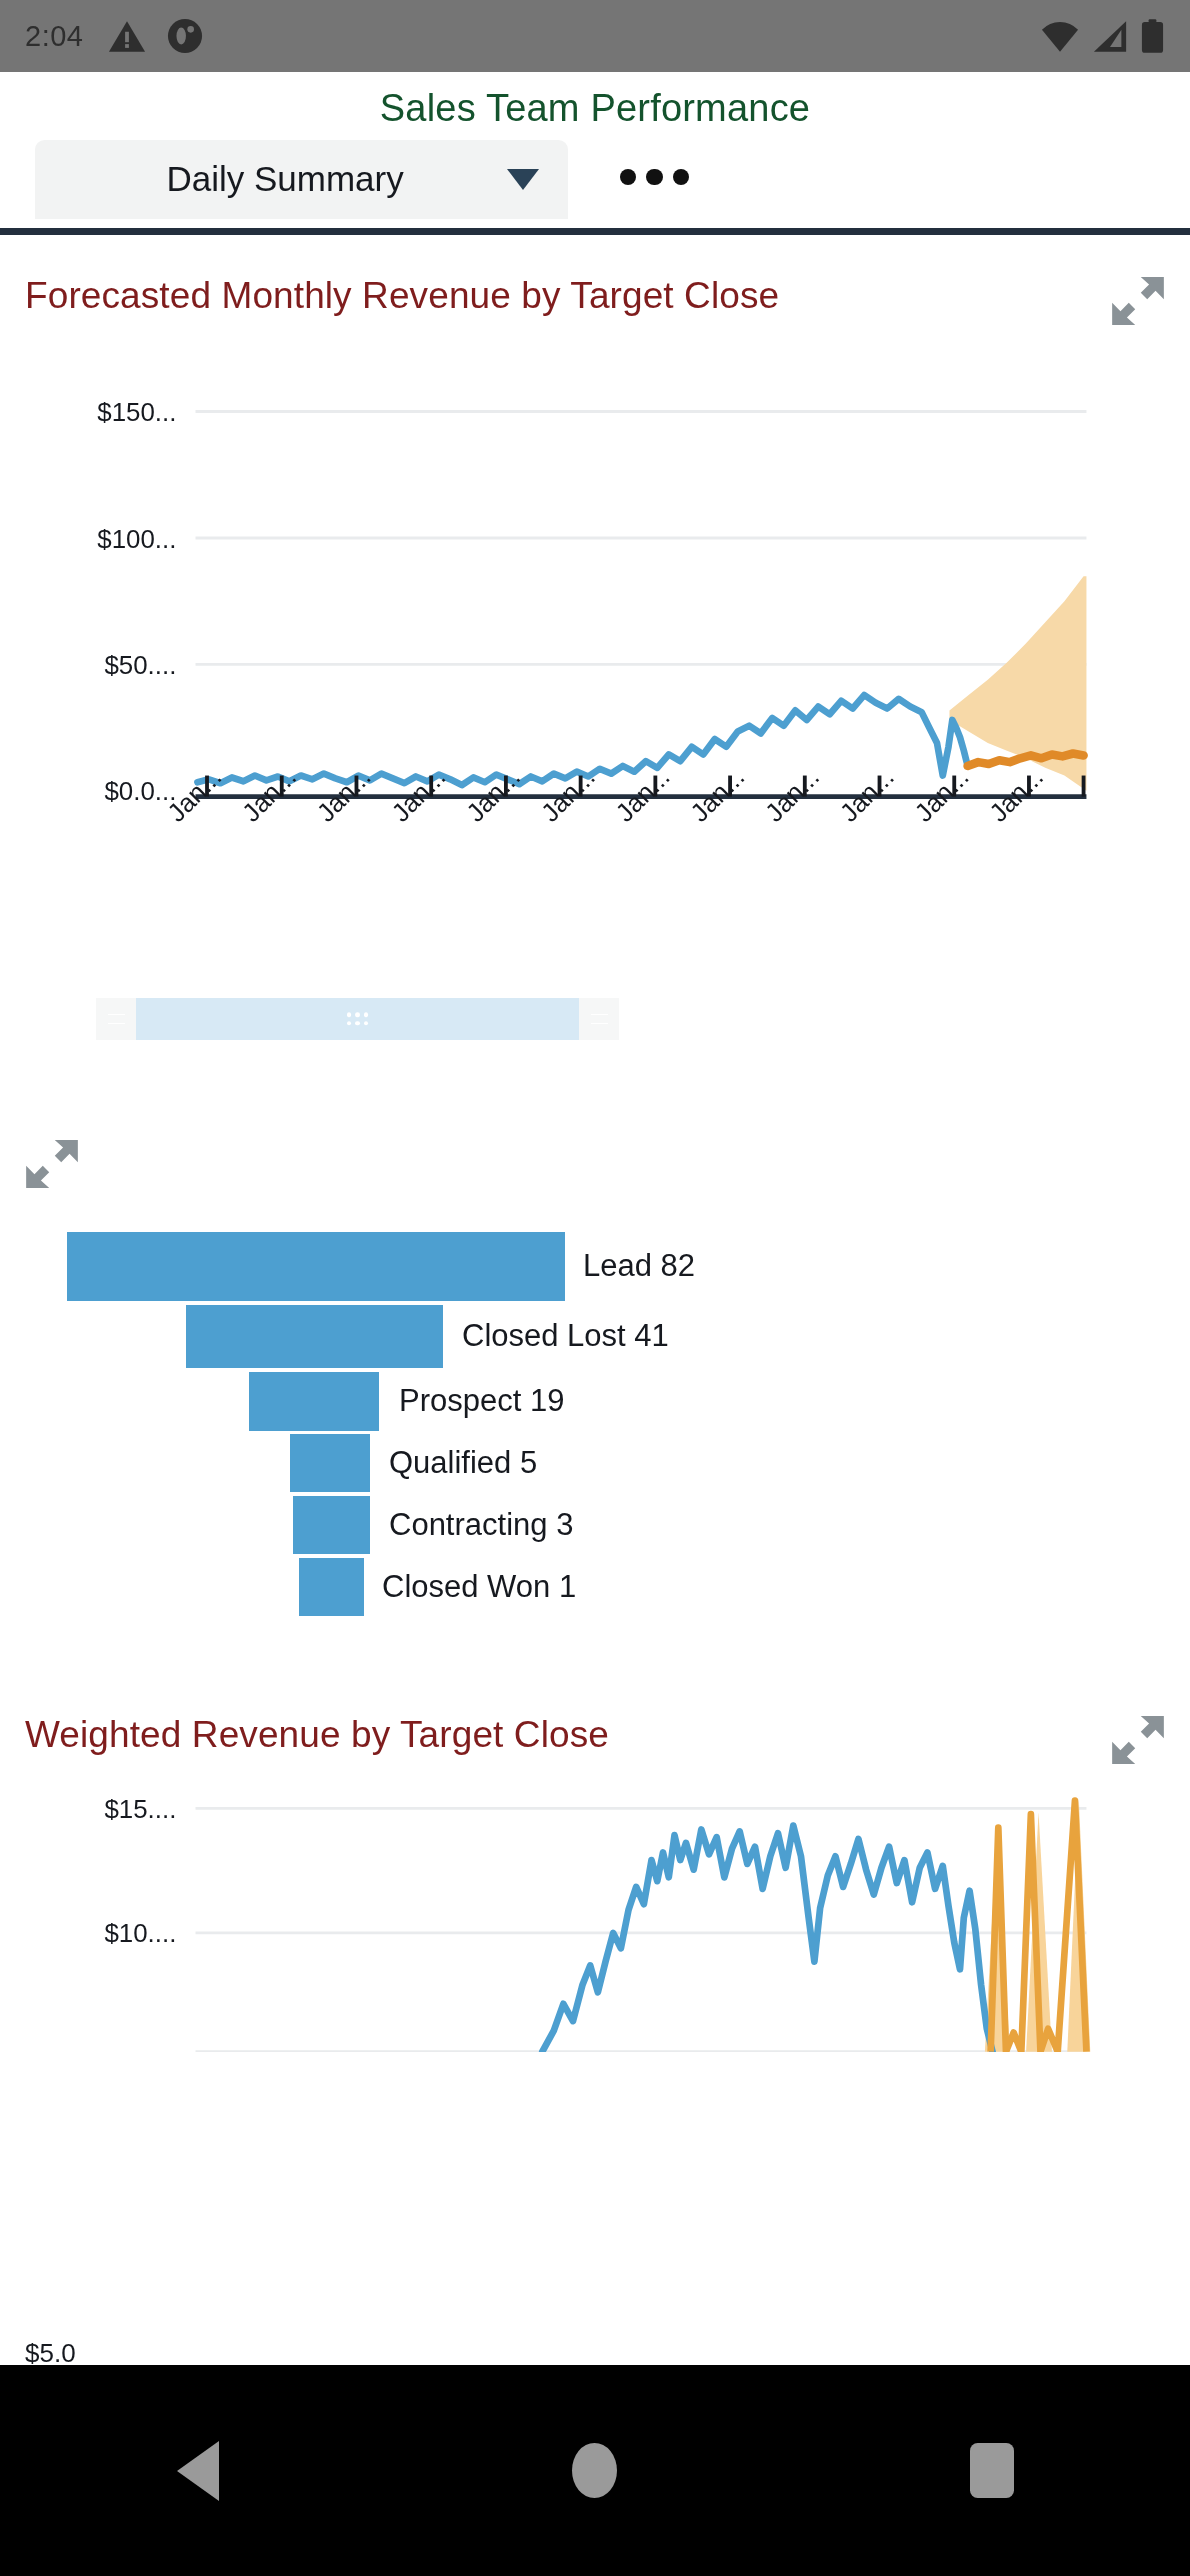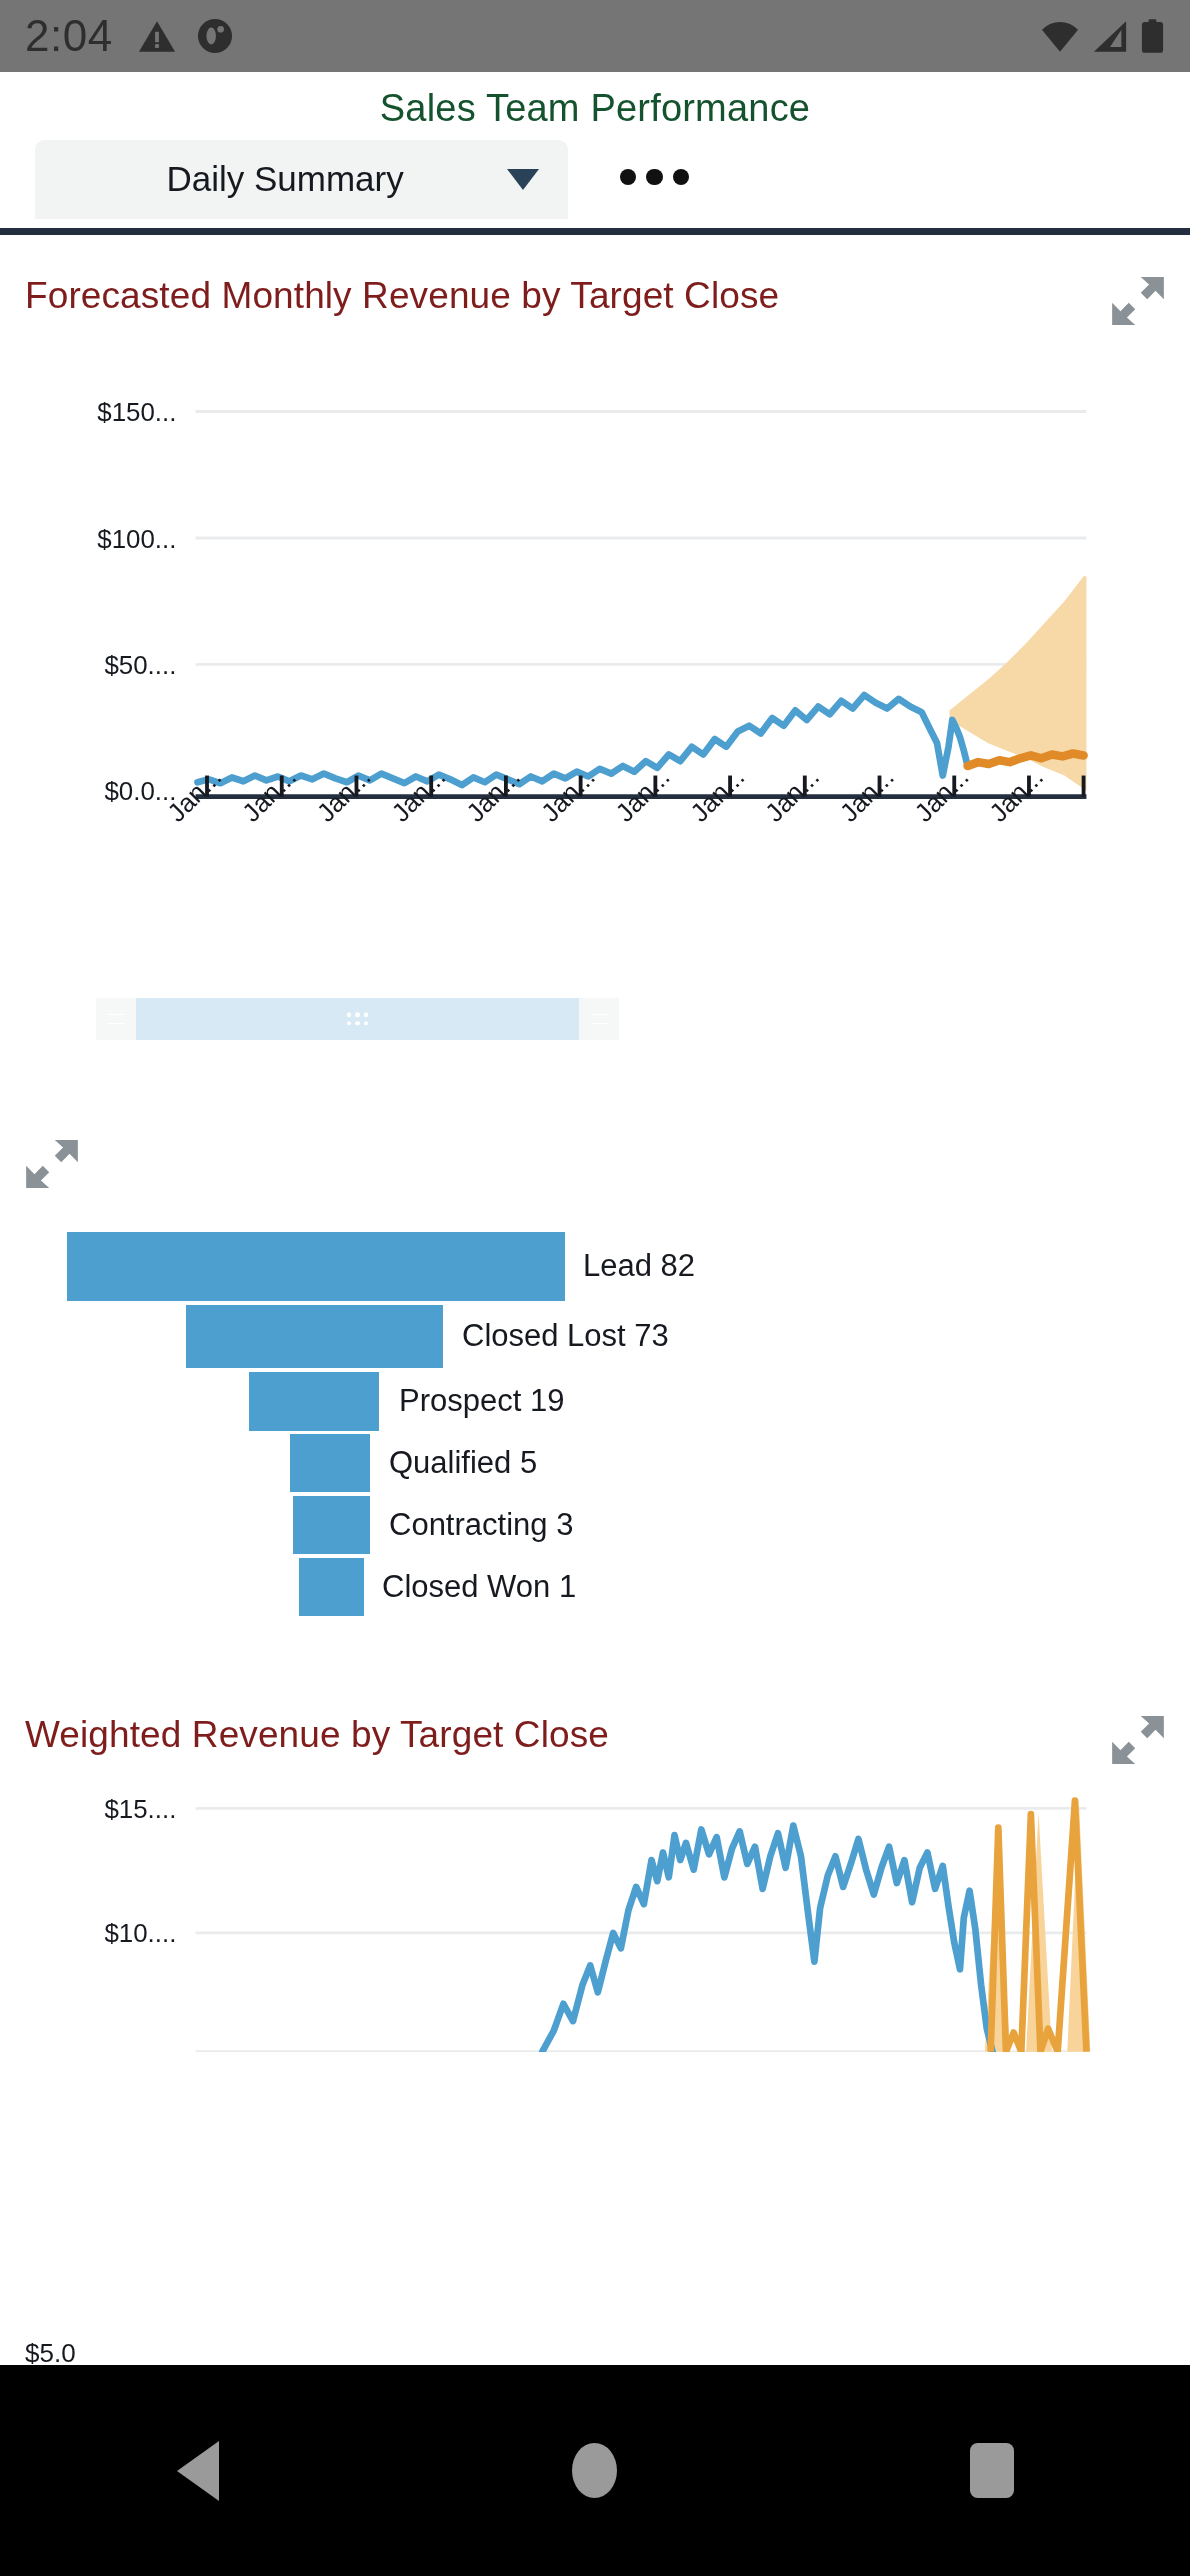--- a/index.html
+++ b/index.html
@@ -10,21 +10,21 @@
     overflow:hidden;
     position:relative;
   }
 
   
   .statusbar {
     height:72px; background:#757575;
     display:flex; align-items:center;
     padding:0 25px; color:#2b2b2b;
   }
-  .sb-time { font-size:44px; letter-spacing:0.5px; color:#2e2e2e; }
+  .sb-time { font-size:29px; letter-spacing:0.5px; color:#2e2e2e; }
   .sb-left-icons { display:flex; align-items:center; gap:21px; margin-left:25px; }
   .sb-right { margin-left:auto; display:flex; align-items:center; gap:12.5px; }
 
   
   .app-title {
     text-align:center; font-size:38px; color:#14532d;
     padding:15.3px 0 9.6px; letter-spacing:0.2px;
   }
   .sheet-row {
     display:flex; align-items:flex-start; padding:0 25px; position:relative;text-align:center;
@@ -224,21 +224,21 @@
     </svg>
   </div>
 
   <div class="funnel">
     <div class="funnel-row" style="height:69px;">
       <div class="funnel-bar" style="left:42px;width:498px;"></div>
       <div class="funnel-label" style="left:558px;">Lead 82</div>
     </div>
     <div class="funnel-row" style="height:63px;">
       <div class="funnel-bar" style="left:161px;width:257px;"></div>
-      <div class="funnel-label" style="left:437px;">Closed Lost 73</div>
+      <div class="funnel-label" style="left:437px;">Closed Lost 41</div>
     </div>
     <div class="funnel-row" style="height:59px;">
       <div class="funnel-bar" style="left:224px;width:130px;"></div>
       <div class="funnel-label" style="left:374px;">Prospect 19</div>
     </div>
     <div class="funnel-row" style="height:58px;">
       <div class="funnel-bar" style="left:265px;width:80px;"></div>
       <div class="funnel-label" style="left:364px;">Qualified 5</div>
     </div>
     <div class="funnel-row" style="height:58px;">

